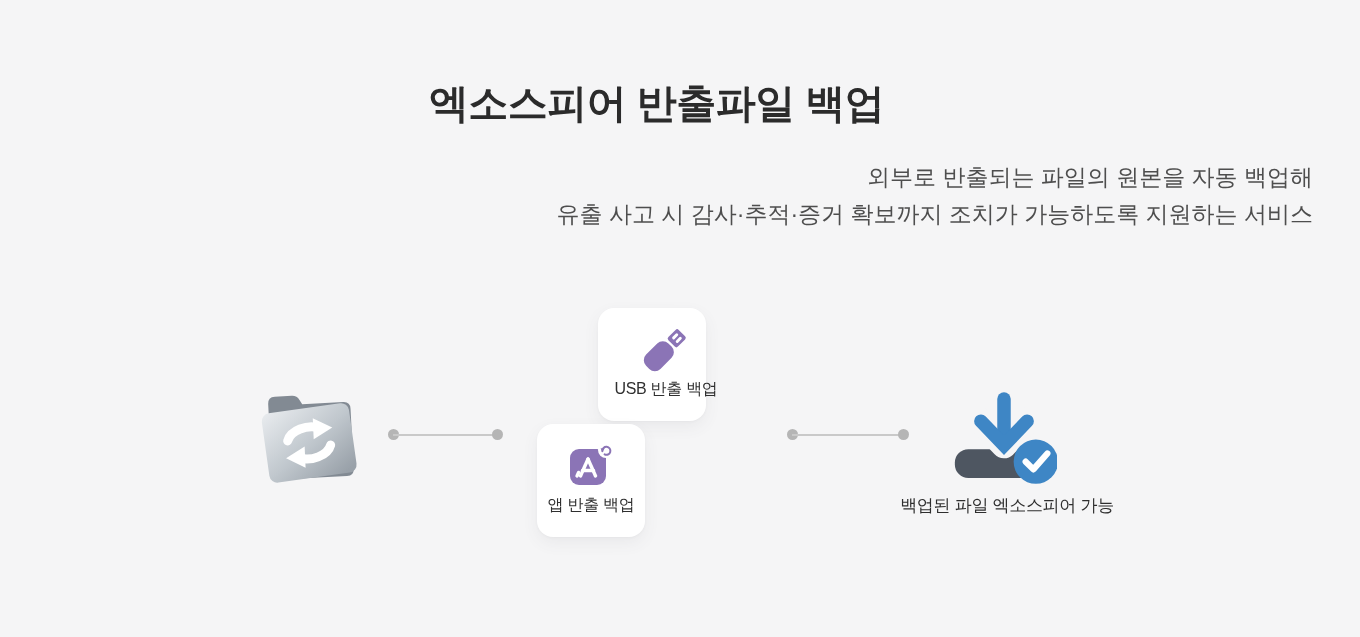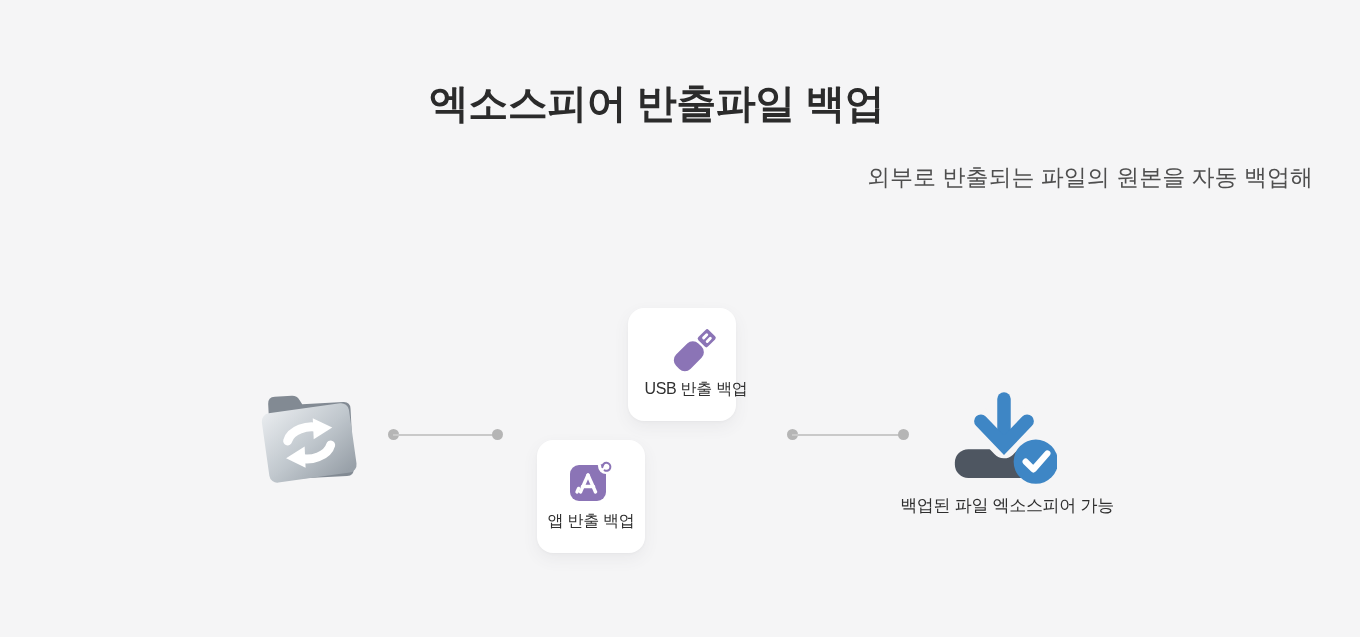--- a/index.html
+++ b/index.html
@@ -48,22 +48,22 @@
   .connector.right { left:787px; top:429px; width:122px; }
 
   .card {
     position:absolute;
     width:108px; height:113px;
     background:#ffffff;
     border-radius:16px;
     box-shadow:0 6px 16px rgba(90,90,100,0.07), 0 1px 3px rgba(0,0,0,0.03);
     display:flex; flex-direction:column; align-items:center;
   }
-  .card.usb   { left:628px; top:308px;padding-left:28px; }
-  .card.app   { left:537px; top:440px; }
+  .card.usb   { left:598px; top:308px;padding-left:28px; }
+  .card.app   { left:537px; top:424px; }
   .card.print { left:659px; top:432px; }
   .card .icon-box {
     margin-top:12px; height:58px; width:100%;
     display:flex; align-items:center; justify-content:center;
   }
   .card .card-label {
     margin-top:auto; margin-bottom:21px;
     font-size:16px; font-weight:500; color:#2f2f2f;
     letter-spacing:-0.3px; white-space:nowrap;
   }
@@ -77,20 +77,21 @@
 </style>
 </head>
 <body>
 
 <div class="page">
 
   <h1 class="hero-title">엑소스피어 반출파일 백업</h1>
 
   <p class="hero-subtitle">
     <span>외부로 반출되는 파일의 원본을 자동 백업해</span>
+    <span>유출 사고 시 감사·추적·증거 확보까지 조치가 가능하도록 지원하는 서비스</span>
   </p>
 
   <div class="diagram">
 
     <div class="folder-wrap">
       <svg width="112" height="104" viewBox="0 0 112 104">
         <defs>
           <linearGradient id="fgrad" x1="0" y1="0" x2="0.85" y2="1">
             <stop offset="0" stop-color="#e9ecef"></stop>
             <stop offset="0.55" stop-color="#c0c7cd"></stop>

